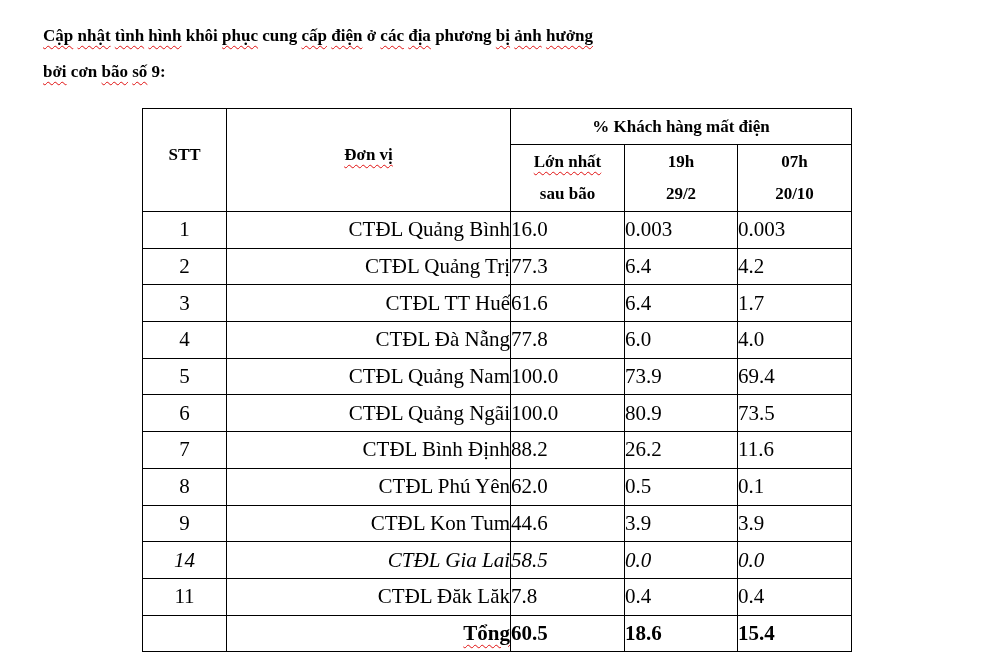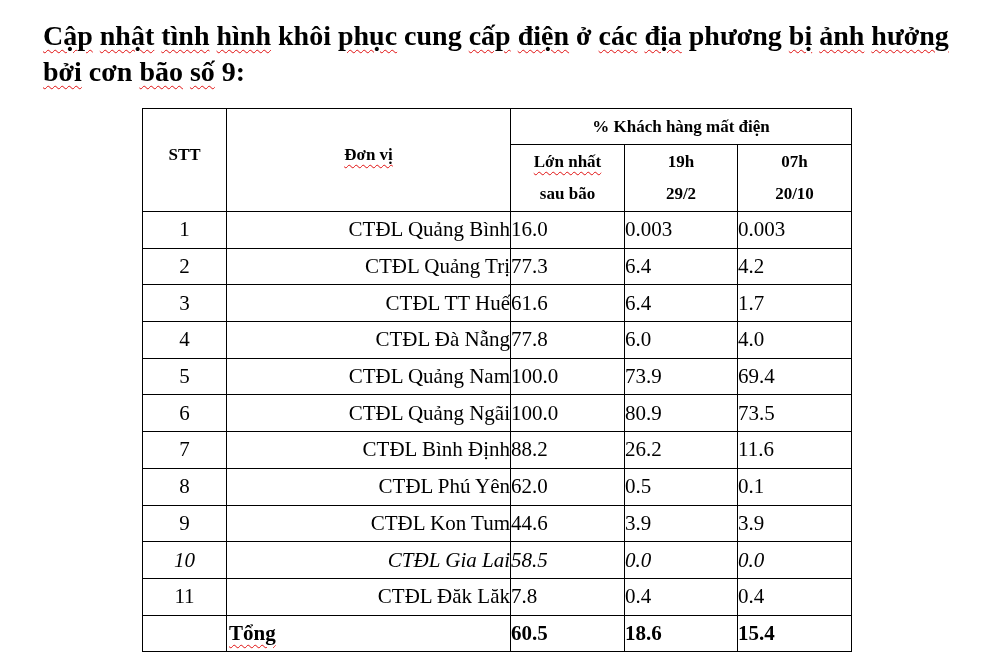--- a/index.html
+++ b/index.html
@@ -2,21 +2,21 @@
 <html><head>
 <meta charset="utf-8">
 <style>
   html, body { margin: 0; padding: 0; background: #ffffff; }
   body {
     width: 996px; height: 672px; position: relative; overflow: hidden;
     font-family: "Liberation Serif", "DejaVu Serif", serif; color: #000;
   }
   .title {
     position: absolute; left: 43px; top: 18px; width: 930px;
-    font-size: 28px; font-weight: bold; line-height: 36px; margin: 0;
+    font-size: 17px; font-weight: bold; line-height: 36px; margin: 0;
   }
   .sp {
     text-decoration: underline wavy #e01010;
     text-decoration-thickness: 1px;
     text-underline-offset: 4px;
   }
   table.report {
     position: absolute; left: 142px; top: 108px;
     border-collapse: collapse; table-layout: fixed;
     font-size: 21px;
@@ -32,21 +32,21 @@
   th { font-weight: bold; font-size: 17px; text-align: center; }
   .h-group { height: 36px; }
   .h-sub { height: 67px; line-height: 32px; }
   .h-stt, .h-unit { vertical-align: top !important; padding-top: 36px !important; }
   tbody tr { height: 36.7px; }
   td.stt { text-align: center; }
   td.unit { text-align: right; padding-left: 2px !important; }
   td.num { }
   tr.italic td { font-style: italic; }
   tr.total td { font-weight: bold; }
-  tr.total td.unit { text-align: left; }
+  tr.total td.unit { text-align: right; }
 </style>
 </head>
 <body>
 
 <h1 class="title">
   <span class="sp">Cập</span>
   <span class="sp">nhật</span>
   <span class="sp">tình</span>
   <span class="sp">hình</span>
   <span>khôi</span>
@@ -156,21 +156,21 @@
       <td class="num">0.1</td>
     </tr>
     <tr>
       <td class="stt">9</td>
       <td class="unit">CTĐL Kon Tum</td>
       <td class="num">44.6</td>
       <td class="num">3.9</td>
       <td class="num">3.9</td>
     </tr>
     <tr class="italic">
-      <td class="stt">10</td>
+      <td class="stt">14</td>
       <td class="unit">CTĐL Gia Lai</td>
       <td class="num">58.5</td>
       <td class="num">0.0</td>
       <td class="num">0.0</td>
     </tr>
     <tr>
       <td class="stt">11</td>
       <td class="unit">CTĐL Đăk Lăk</td>
       <td class="num">7.8</td>
       <td class="num">0.4</td>

